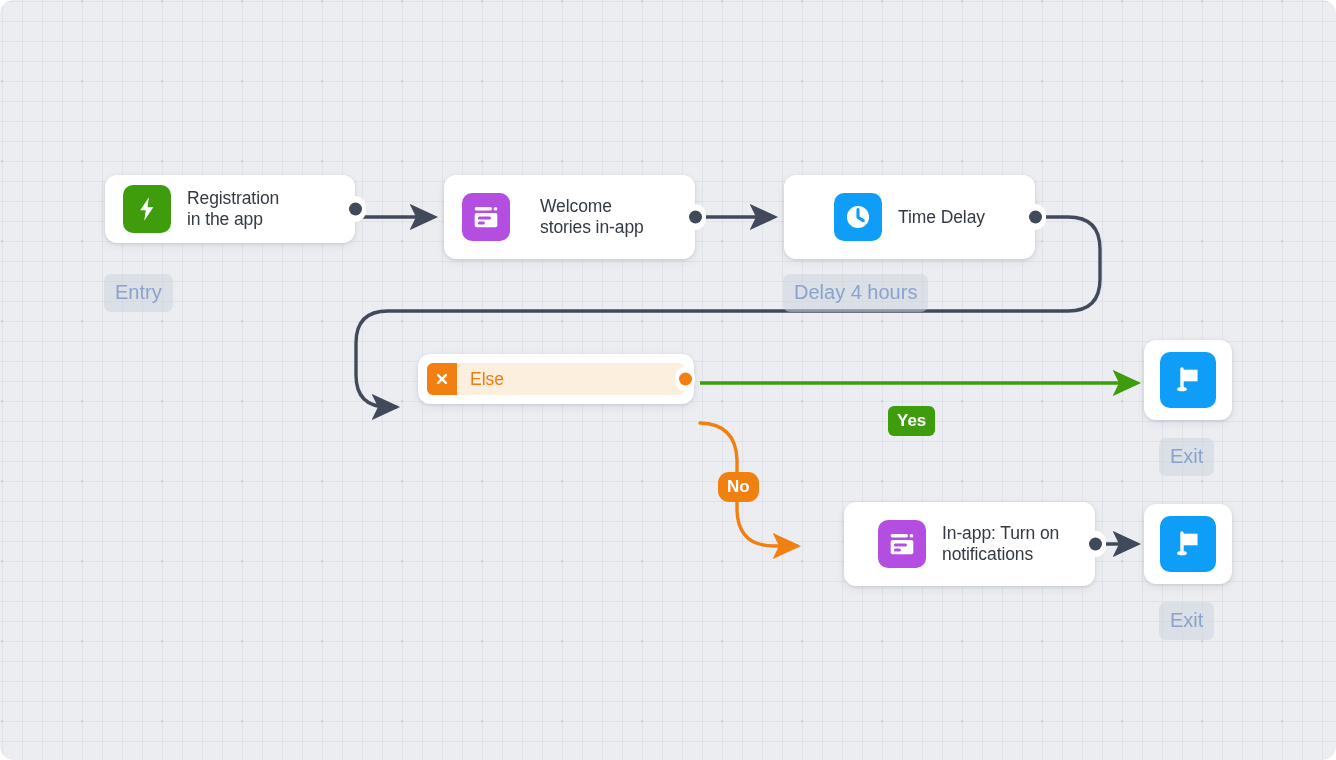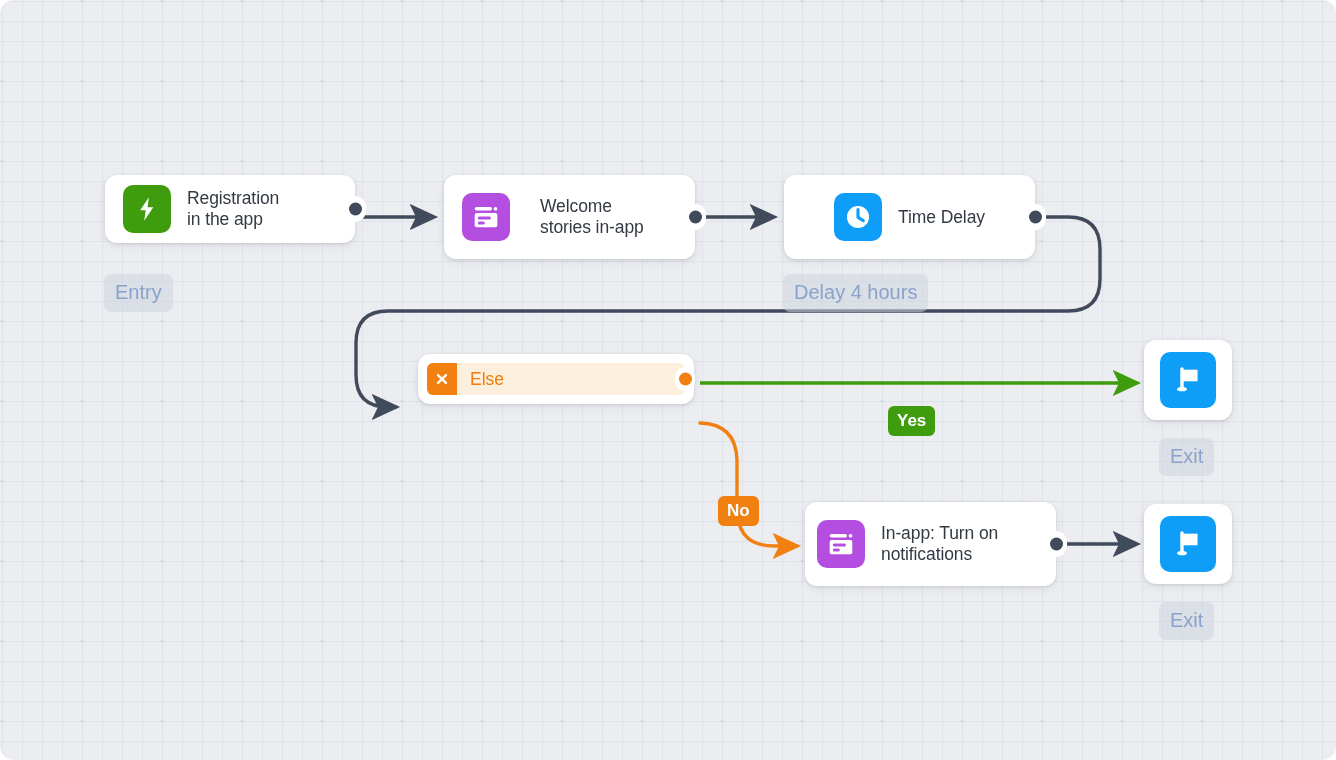--- a/index.html
+++ b/index.html
@@ -292,23 +292,23 @@
           <path d="M4.6 4.6 L13.4 13.4 M13.4 4.6 L4.6 13.4" fill="none" stroke="#ffffff" stroke-width="2.6" stroke-linecap="round"></path>
         </svg>
       </div>
       <div class="row-label">Else</div>
       <div class="branch-notch" style="top:4px;"></div>
       <div class="port-dot orange"></div>
     </div>
   </div>
 
   <div class="edge-label yes" style="left:888px; top:370px;margin-top:36px;">Yes</div>
-  <div class="edge-label no" style="left:718px; top:496px;">No</div>
-
-  <div class="node" style="left:805px; top:502px; width:251px; height:84px; padding:0 12px; gap:16px;">
+  <div class="edge-label no" style="left:718px; top:472px;border-radius:11px;">No</div>
+
+  <div class="node" style="left:844px; top:502px; width:251px; height:84px; padding:0 34px; gap:16px;">
     <div class="node-icon" style="background:#b44ee0;">
       <svg width="30" height="30" viewBox="0 0 26 26" aria-hidden="true">
         <rect x="3.2" y="4.4" width="15" height="2.9" rx="1.45" fill="#ffffff"></rect>
         <circle cx="21.2" cy="5.85" r="1.6" fill="#ffffff"></circle>
         <rect x="3.2" y="9.6" width="19.6" height="12.2" rx="1.7" fill="#ffffff"></rect>
         <rect x="5.9" y="12.6" width="11.4" height="2.6" rx="1.3" fill="#b44ee0"></rect>
         <rect x="5.9" y="17.0" width="6.1" height="2.6" rx="1.3" fill="#b44ee0"></rect>
       </svg>
     </div>
     <div class="node-title">In-app: Turn on

